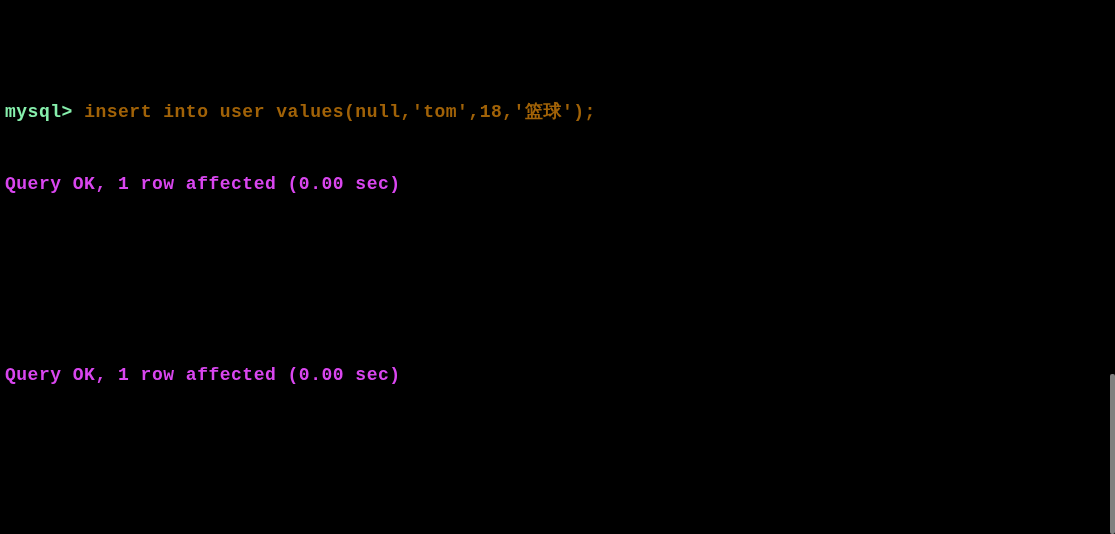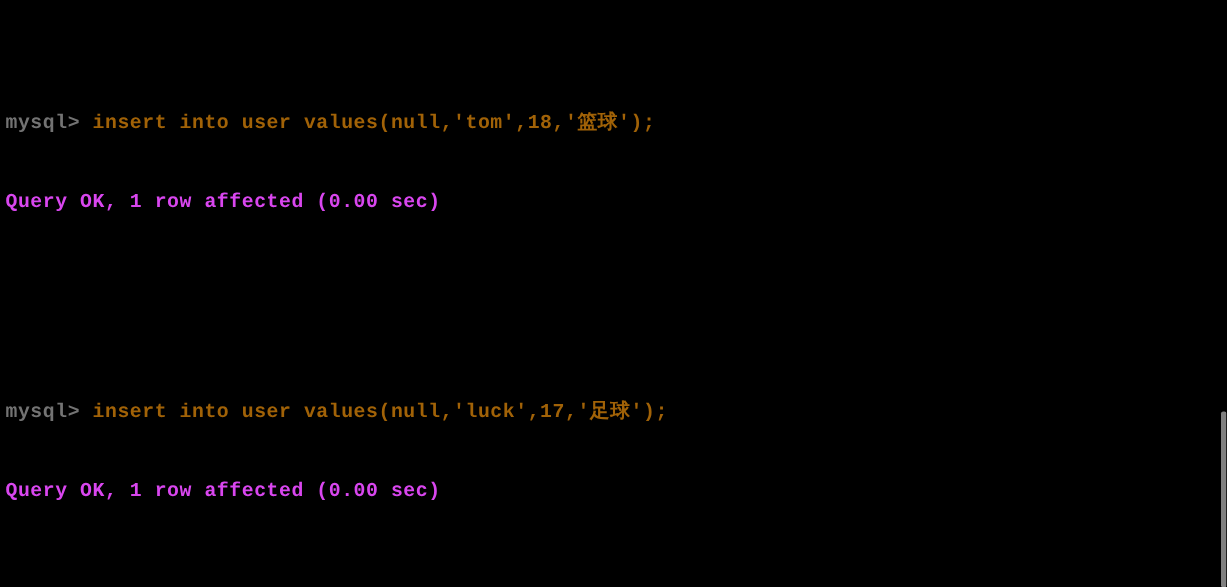--- a/index.html
+++ b/index.html
@@ -18,21 +18,21 @@
       height: 534px;
       overflow: hidden;
       position: relative;
       line-height: 1.33;
     }
     .terminal {
       white-space: pre;
       letter-spacing: 0.5px;
     }
     .prompt {
-      color: #737373;
+      color: #86efac;
     }
     .command {
       color: #a16207;
     }
     .response {
       color: #d946ef;
     }
     .scrollbar {
       position: absolute;
       right: 0;
@@ -51,21 +51,20 @@
   </style>
 </head>
 <body>
 
 <div class="terminal">
   <div class="block">
     <div><span class="prompt">mysql&gt;</span> <span class="command">insert into user values(null,'tom',18,'篮球');</span></div>
     <div class="response">Query OK, 1 row affected (0.00 sec)</div>
   </div>
   <div class="block">
-    <div><span class="prompt">mysql&gt;</span> <span class="command">insert into user values(null,'luck',17,'足球');</span></div>
     <div class="response">Query OK, 1 row affected (0.00 sec)</div>
   </div>
   
   
   
   
   
   
 </div>
 

